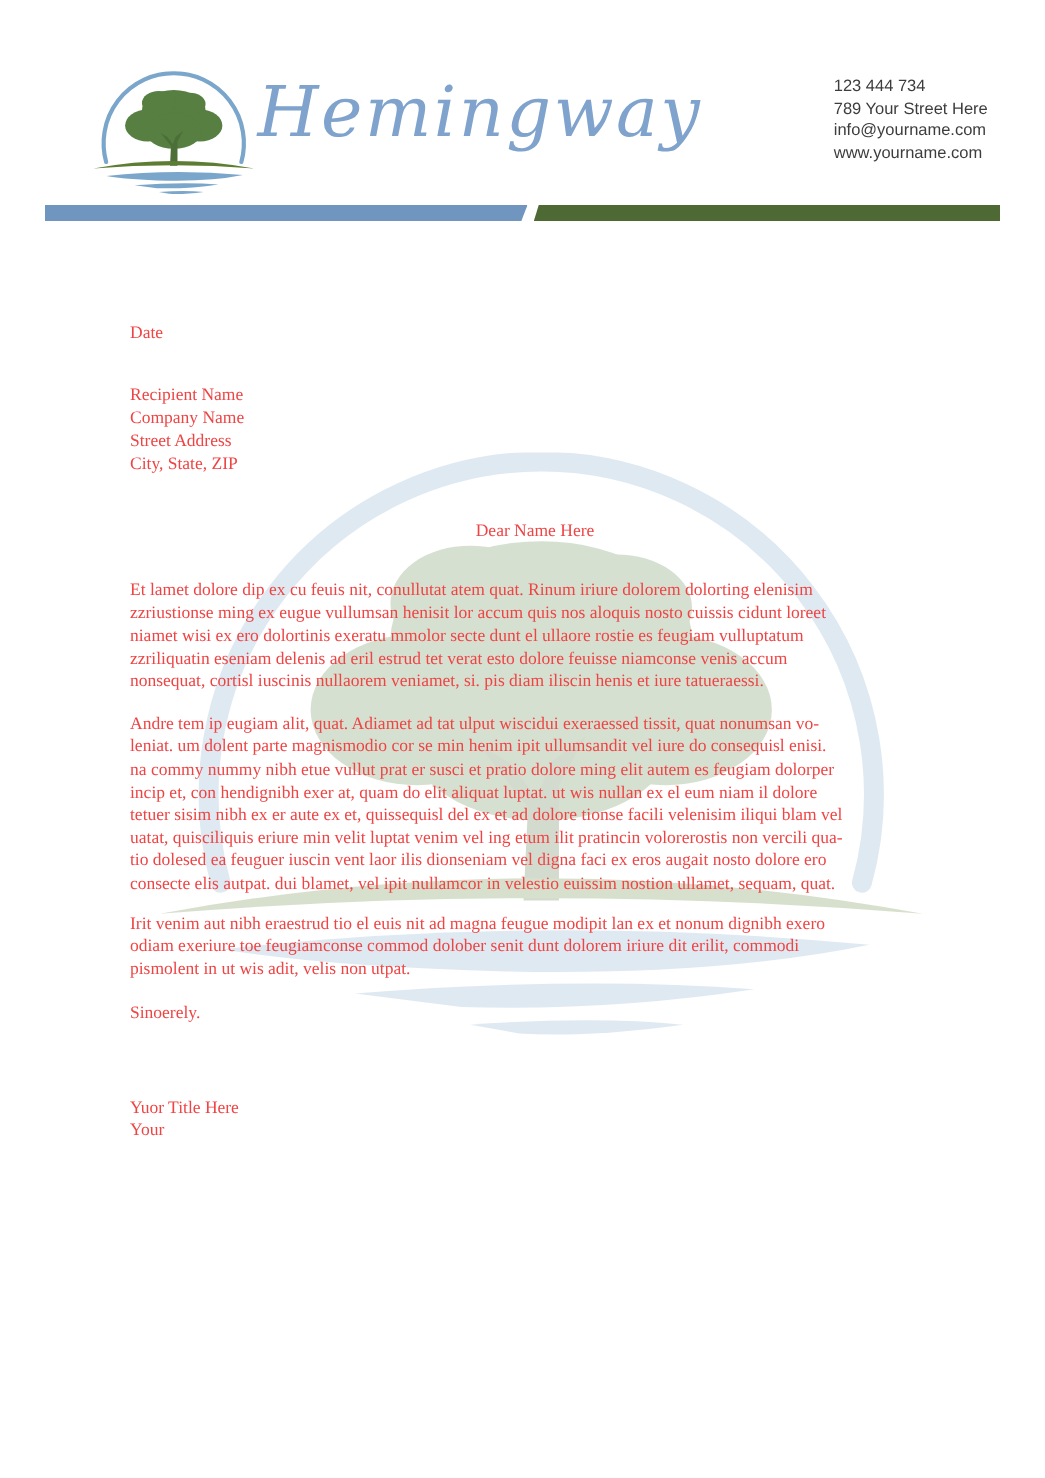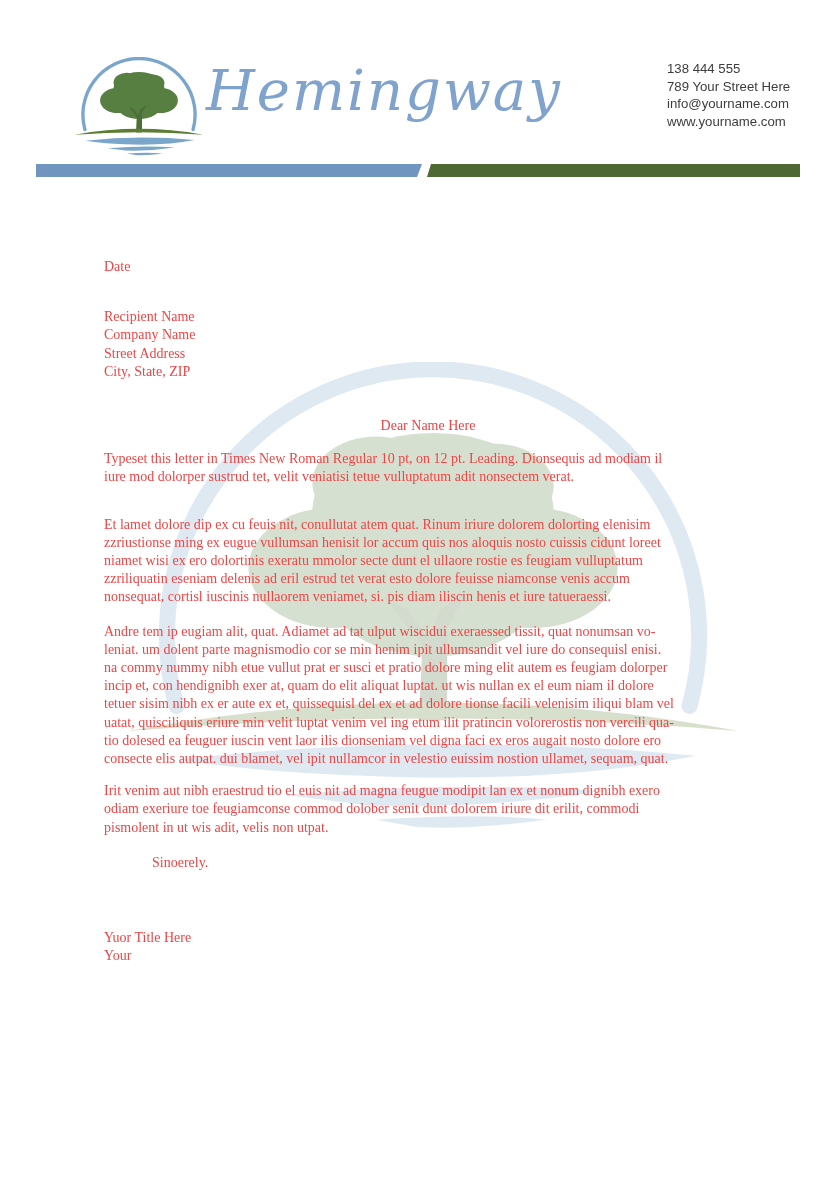--- a/index.html
+++ b/index.html
@@ -62,21 +62,21 @@
     color:#ef4444;
     z-index:1;
   }
   .multiline { white-space: pre-line; }
   .recipient  { margin-top:32px; }
   .salutation { margin-top:36px;text-align:center; }
   .para-1 { margin-top:15px; }
   .para-2 { margin-top:29px; }
   .para-3 { margin-top:16px; }
   .para-4 { margin-top:14px; }
-  .closing { margin-top:17px;margin-left:48px; }
+  .closing { margin-top:17px; }
   .signature { margin-top:57px; }
 
   .defs-holder { position:absolute; width:0; height:0; overflow:hidden; }
 </style>
 </head>
 <body>
 
 <svg class="defs-holder" aria-hidden="true">
   <defs>
     <g id="logo-mark">
@@ -110,39 +110,37 @@
   <svg class="watermark" viewBox="0 0 200 135">
     <use href="#logo-mark"></use>
   </svg>
 
   <header>
     <svg class="logo-svg" width="150" height="101" viewBox="0 0 200 135">
       <use href="#logo-mark"></use>
     </svg>
     <div class="brand-name">Hemingway</div>
     <div class="contact">
-      <div>138 444 555</div>
+      <div>123 444 734</div>
       <div>789 Your Street Here</div>
       <div>info@yourname.com</div>
       <div>www.yourname.com</div>
     </div>
   </header>
 
   <div class="bar bar-blue"></div>
   <div class="bar bar-green"></div>
 
   <main class="letter">
     <div class="date-line">Date</div>
     <div class="recipient multiline">Recipient Name
 Company Name
 Street Address
 City, State, ZIP</div>
     <div class="salutation">Dear Name Here</div>
-    <div class="para-1 multiline">Typeset this letter in Times New Roman Regular 10 pt, on 12 pt. Leading. Dionsequis ad modiam il
-iure mod dolorper sustrud tet, velit veniatisi tetue vulluptatum adit nonsectem verat.</div>
     <div class="para-2 multiline">Et lamet dolore dip ex cu feuis nit, conullutat atem quat. Rinum iriure dolorem dolorting elenisim
 zzriustionse ming ex eugue vullumsan henisit lor accum quis nos aloquis nosto cuissis cidunt loreet
 niamet wisi ex ero dolortinis exeratu mmolor secte dunt el ullaore rostie es feugiam vulluptatum
 zzriliquatin eseniam delenis ad eril estrud tet verat esto dolore feuisse niamconse venis accum
 nonsequat, cortisl iuscinis nullaorem veniamet, si. pis diam iliscin henis et iure tatueraessi.</div>
     <div class="para-3 multiline">Andre tem ip eugiam alit, quat. Adiamet ad tat ulput wiscidui exeraessed tissit, quat nonumsan vo-
 leniat. um dolent parte magnismodio cor se min henim ipit ullumsandit vel iure do consequisl enisi.
 na commy nummy nibh etue vullut prat er susci et pratio dolore ming elit autem es feugiam dolorper
 incip et, con hendignibh exer at, quam do elit aliquat luptat. ut wis nullan ex el eum niam il dolore
 tetuer sisim nibh ex er aute ex et, quissequisl del ex et ad dolore tionse facili velenisim iliqui blam vel

